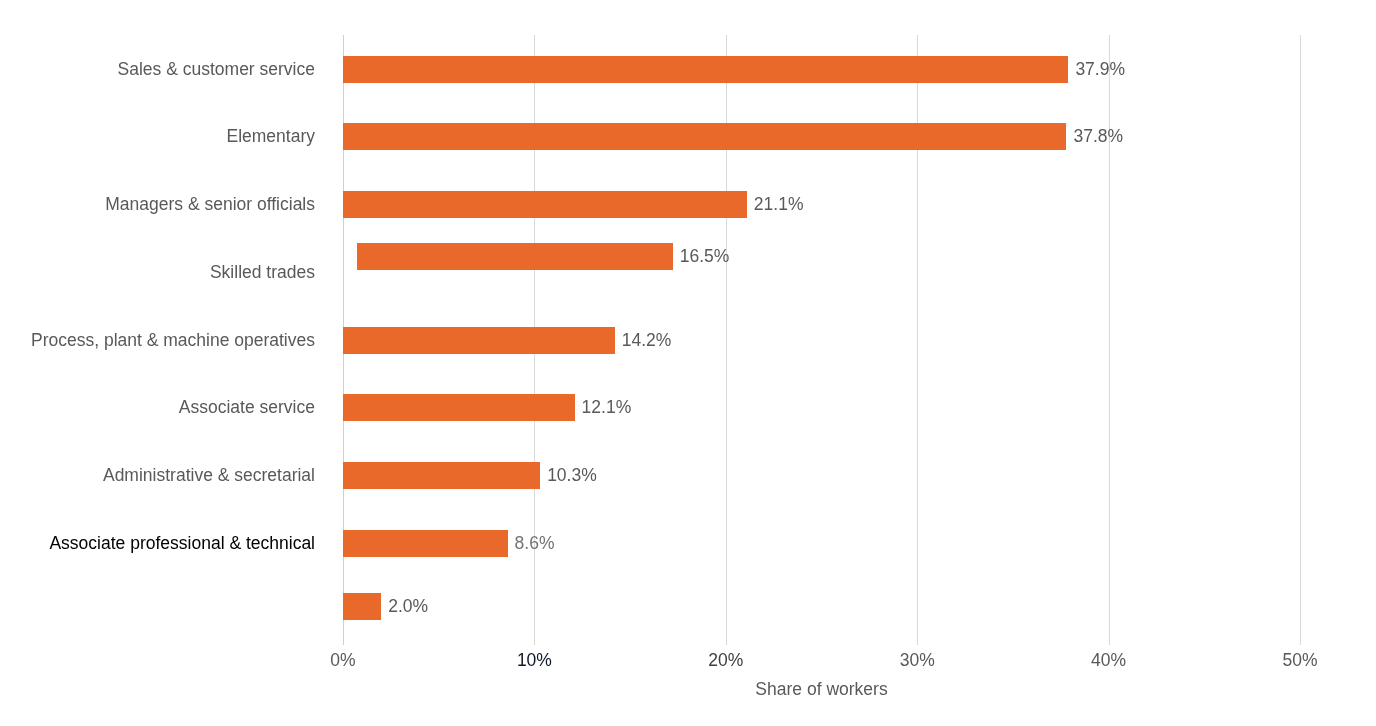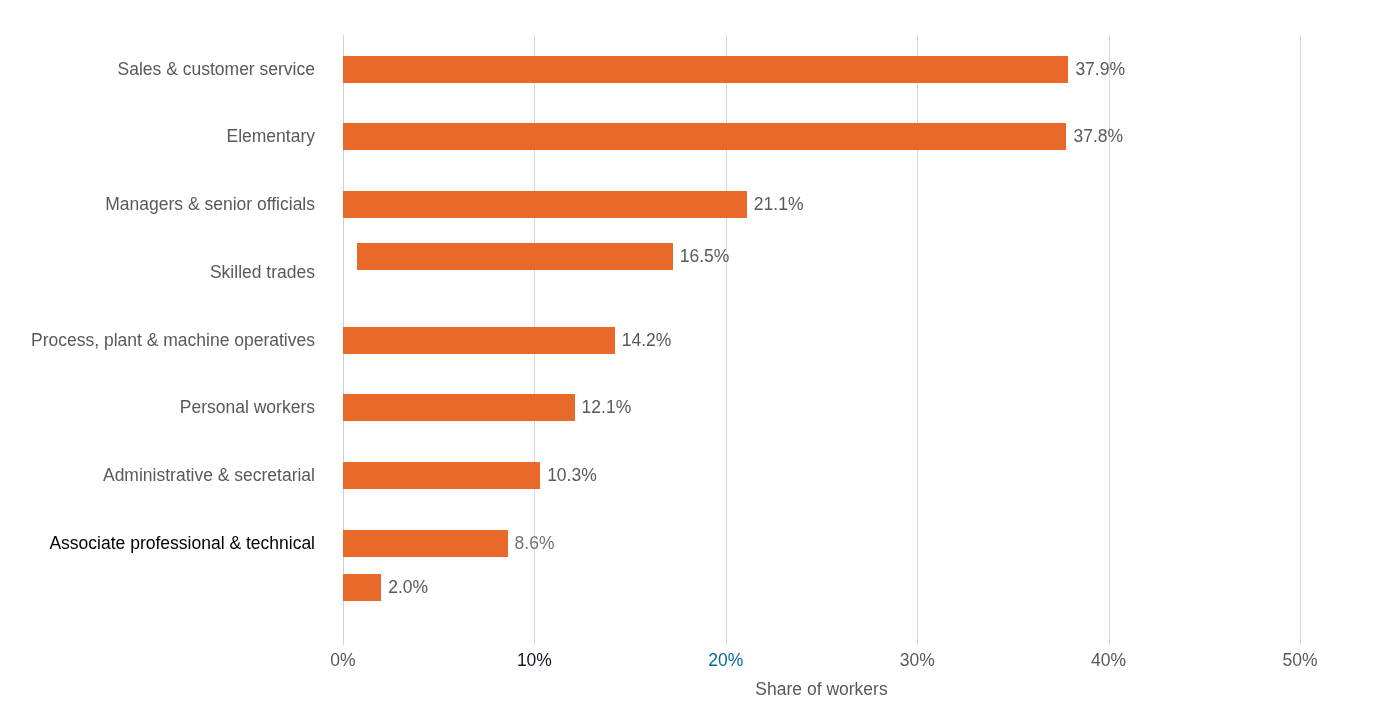--- a/index.html
+++ b/index.html
@@ -113,21 +113,21 @@
 <body>
 
 <div id="chart-root">
 
   <div id="cat-labels">
       <div class="cat-label" style="position: absolute; top: 20.5px; padding-right: 14px; color: rgb(89, 89, 89);">Sales &amp; customer service</div>
       <div class="cat-label" style="position: absolute; top: 88.2778px; padding-right: 14px; color: rgb(89, 89, 89);">Elementary</div>
       <div class="cat-label" style="position: absolute; top: 156.056px; padding-right: 14px; color: rgb(89, 89, 89);">Managers &amp; senior officials</div>
       <div class="cat-label" style="position: absolute; top: 223.833px; padding-right: 14px; color: rgb(89, 89, 89);">Skilled trades</div>
       <div class="cat-label" style="position: absolute; top: 291.611px; padding-right: 14px; color: rgb(89, 89, 89);">Process, plant &amp; machine operatives</div>
-      <div class="cat-label" style="position: absolute; top: 359.389px; padding-right: 14px; color: rgb(89, 89, 89);">Personal workers</div>
+      <div class="cat-label" style="position: absolute; top: 359.389px; padding-right: 14px; color: rgb(89, 89, 89);">Associate service</div>
       <div class="cat-label" style="position: absolute; top: 427.167px; padding-right: 14px; color: rgb(89, 89, 89);">Administrative &amp; secretarial</div>
       <div class="cat-label" style="position: absolute; top: 494.944px; padding-right: 14px; color: #000000;">Associate professional &amp; technical</div>
     </div>
 
   <div id="plot-area">
     <div id="gridlines">
         <div class="gridline axis-zero" style="left: 0px;"></div>
         <div class="gridline" style="left: 191.4px;"></div>
         <div class="gridline" style="left: 382.8px;"></div>
         <div class="gridline" style="left: 574.2px;"></div>
@@ -160,31 +160,31 @@
           <div class="bar-value" style="left: 231.594px; color: rgb(89, 89, 89);">12.1%</div>
         </div>
         <div class="bar-row" style="top: 406.667px;">
           <div class="bar" style="width: 197.142px; background: rgb(232, 105, 42);"></div>
           <div class="bar-value" style="left: 197.142px; color: rgb(89, 89, 89);">10.3%</div>
         </div>
         <div class="bar-row" style="top: 474.444px;">
           <div class="bar" style="width: 164.604px; background: rgb(232, 105, 42);"></div>
           <div class="bar-value" style="left: 164.604px; color: #737373;">8.6%</div>
         </div>
-        <div class="bar-row" style="top: 518px;">
+        <div class="bar-row" style="top: 537px;">
           <div class="bar" style="width: 38.28px; background: rgb(232, 105, 42);"></div>
           <div class="bar-value" style="left: 38.28px; color: rgb(89, 89, 89);">2.0%</div>
         </div>
       </div>
   </div>
 
   <div id="x-ticks">
       <div class="x-tick" style="left: 0px; color: rgb(89, 89, 89);">0%</div>
       <div class="x-tick" style="left: 191.4px; color: #0f172a;">10%</div>
-      <div class="x-tick" style="left: 382.8px; color: #0369a1;">20%</div>
+      <div class="x-tick" style="left: 382.8px; color: #404040;">20%</div>
       <div class="x-tick" style="left: 574.2px; color: rgb(89, 89, 89);">30%</div>
       <div class="x-tick" style="left: 765.6px; color: rgb(89, 89, 89);">40%</div>
       <div class="x-tick" style="left: 957px; color: rgb(89, 89, 89);">50%</div>
     </div>
 
   <div id="x-axis-title">Share of workers</div>
 
 </div>
 
 </body></html>

